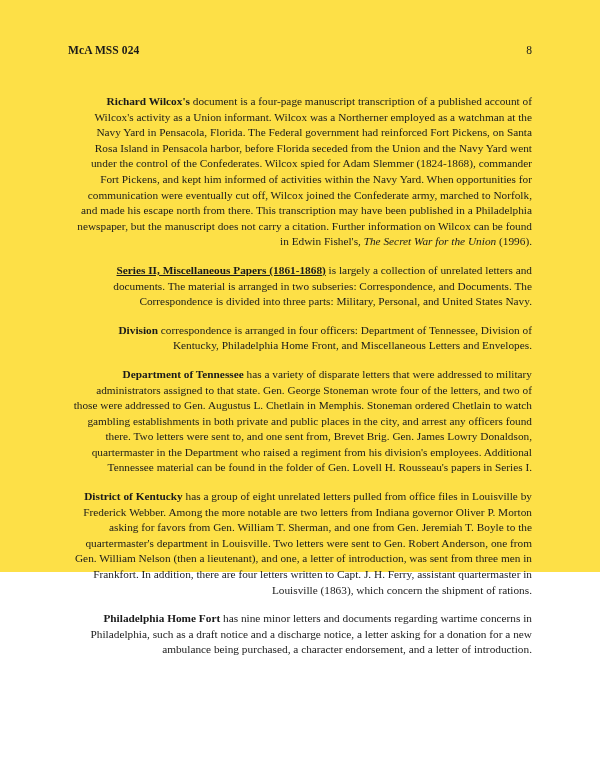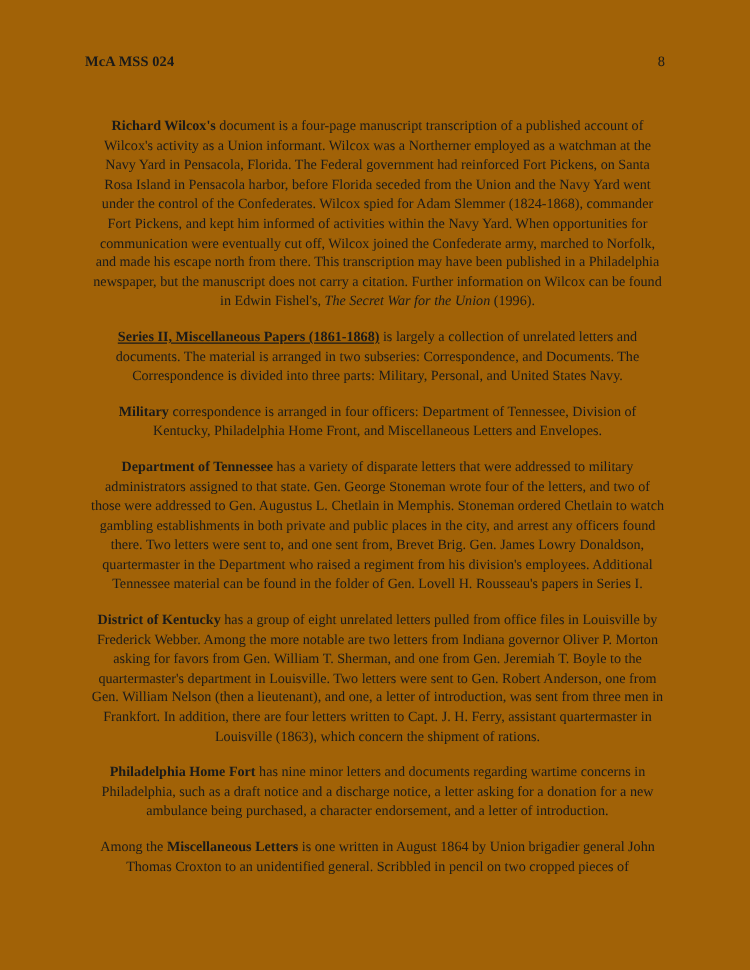--- a/index.html
+++ b/index.html
@@ -12,22 +12,22 @@
     height: 776px;
     font-family: "Liberation Serif", serif;
     color: #1a1a1a;
     position: relative;
     overflow: hidden;
   }
   .page {
     position: absolute;
     left: 0; top: 0;
     width: 600px;
-    height: 776px;
-    background: #a16207;
+    height: 572px;
+    background: #fde047;
     box-sizing: border-box;
     padding: 44px 68px 40px 68px;
   }
   .header-row {
     display: flex;
     justify-content: space-between;
     align-items: baseline;
     font-size: 11.5px;
     font-weight: bold;
     margin-bottom: 38px;
@@ -36,21 +36,21 @@
     letter-spacing: 0.1px;
   }
   .header-right {
     font-weight: normal;
     font-size: 11.5px;
   }
   .body-text p {
     margin: 0 0 13px 4px;
     font-size: 11.3px;
     line-height: 15.6px;
-    text-align: center;
+    text-align: right;
   }
   .body-text p:last-child {
     margin-bottom: 0;
   }
   .lead {
     font-weight: bold;
   }
   .lead-ul {
     font-weight: bold;
     text-decoration: underline;
@@ -68,24 +68,23 @@
     <div class="header-left">McA MSS 024</div>
     <div class="header-right">8</div>
   </div>
 
   <div class="body-text">
 
     <p><span class="lead">Richard Wilcox's</span><span> document is a four-page manuscript transcription of a published account of Wilcox's activity as a Union informant. Wilcox was a Northerner employed as a watchman at the Navy Yard in Pensacola, Florida. The Federal government had reinforced Fort Pickens, on Santa Rosa Island in Pensacola harbor, before Florida seceded from the Union and the Navy Yard went under the control of the Confederates. Wilcox spied for Adam Slemmer (1824-1868), commander Fort Pickens, and kept him informed of activities within the Navy Yard. When opportunities for communication were eventually cut off, Wilcox joined the Confederate army, marched to Norfolk, and made his escape north from there. This transcription may have been published in a Philadelphia newspaper, but the manuscript does not carry a citation. Further information on Wilcox can be found in Edwin Fishel's, </span><span class="italic">The Secret War for the Union</span><span> (1996).</span></p>
 
     <p><span class="lead-ul">Series II, Miscellaneous Papers (1861-1868)</span><span> is largely a collection of unrelated letters and documents. The material is arranged in two subseries: Correspondence, and Documents. The Correspondence is divided into three parts: Military, Personal, and United States Navy.</span></p>
 
-    <p><span class="lead">Military</span><span> correspondence is arranged in four officers: Department of Tennessee, Division of Kentucky, Philadelphia Home Front, and Miscellaneous Letters and Envelopes.</span></p>
+    <p><span class="lead">Division</span><span> correspondence is arranged in four officers: Department of Tennessee, Division of Kentucky, Philadelphia Home Front, and Miscellaneous Letters and Envelopes.</span></p>
 
     <p><span class="lead">Department of Tennessee</span><span> has a variety of disparate letters that were addressed to military administrators assigned to that state. Gen. George Stoneman wrote four of the letters, and two of those were addressed to Gen. Augustus L. Chetlain in Memphis. Stoneman ordered Chetlain to watch gambling establishments in both private and public places in the city, and arrest any officers found there. Two letters were sent to, and one sent from, Brevet Brig. Gen. James Lowry Donaldson, quartermaster in the Department who raised a regiment from his division's employees. Additional Tennessee material can be found in the folder of Gen. Lovell H. Rousseau's papers in Series I.</span></p>
 
     <p><span class="lead">District of Kentucky</span><span> has a group of eight unrelated letters pulled from office files in Louisville by Frederick Webber. Among the more notable are two letters from Indiana governor Oliver P. Morton asking for favors from Gen. William T. Sherman, and one from Gen. Jeremiah T. Boyle to the quartermaster's department in Louisville. Two letters were sent to Gen. Robert Anderson, one from Gen. William Nelson (then a lieutenant), and one, a letter of introduction, was sent from three men in Frankfort. In addition, there are four letters written to Capt. J. H. Ferry, assistant quartermaster in Louisville (1863), which concern the shipment of rations.</span></p>
 
     <p><span class="lead">Philadelphia Home Fort</span><span> has nine minor letters and documents regarding wartime concerns in Philadelphia, such as a draft notice and a discharge notice, a letter asking for a donation for a new ambulance being purchased, a character endorsement, and a letter of introduction.</span></p>
 
-    <p><span>Among the </span><span class="lead">Miscellaneous Letters</span><span> is one written in August 1864 by Union brigadier general John Thomas Croxton to an unidentified general. Scribbled in pencil on two cropped pieces of</span></p>
 
   </div>
 </div>
 
 </body></html>

